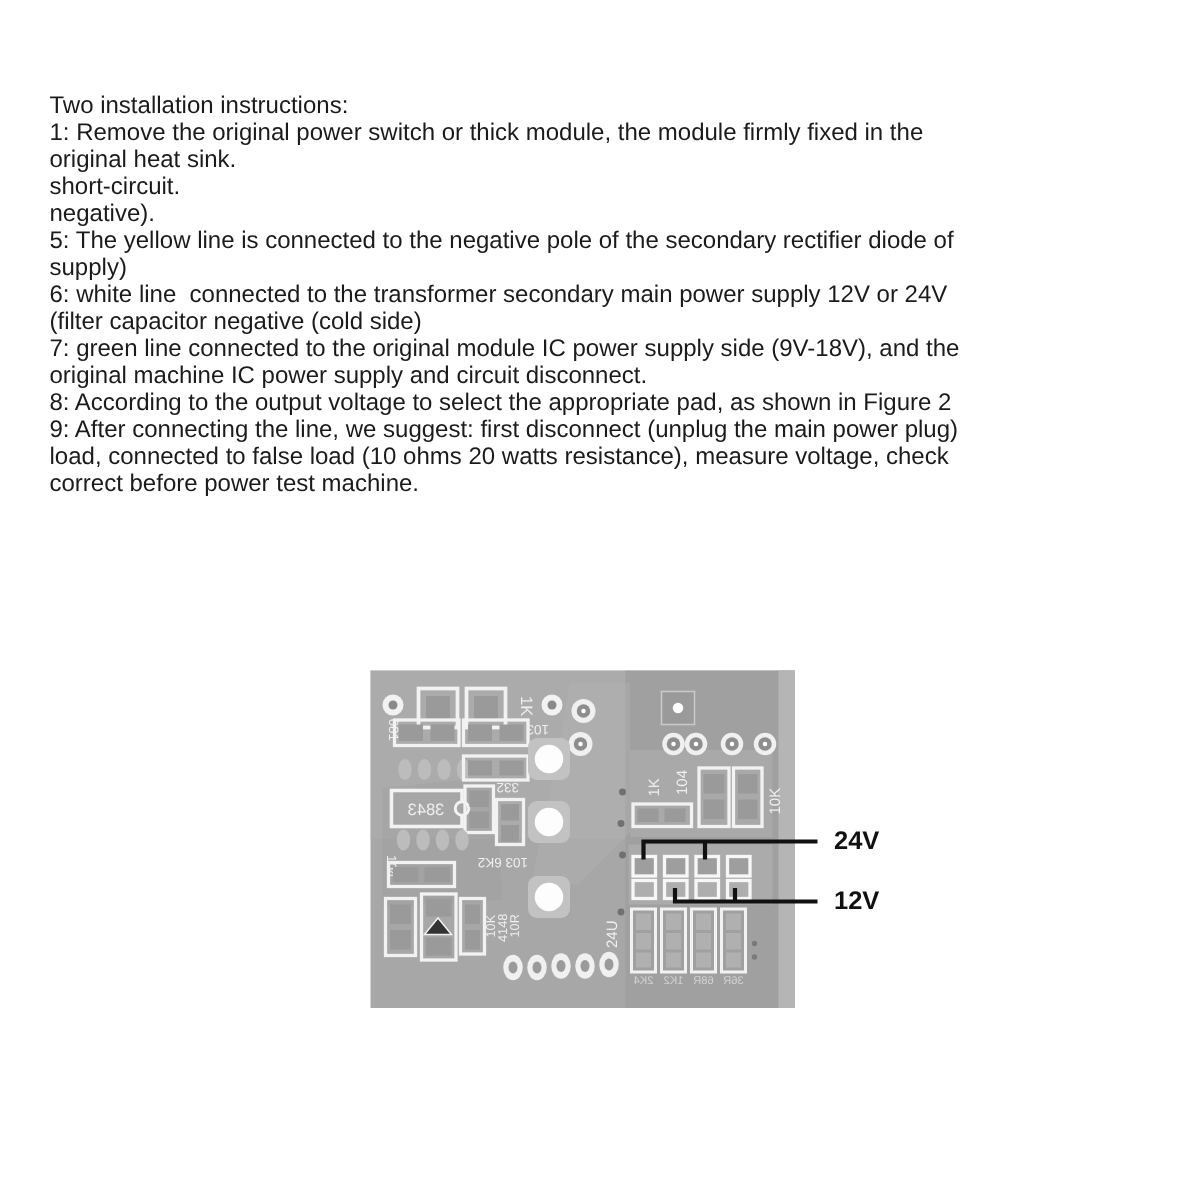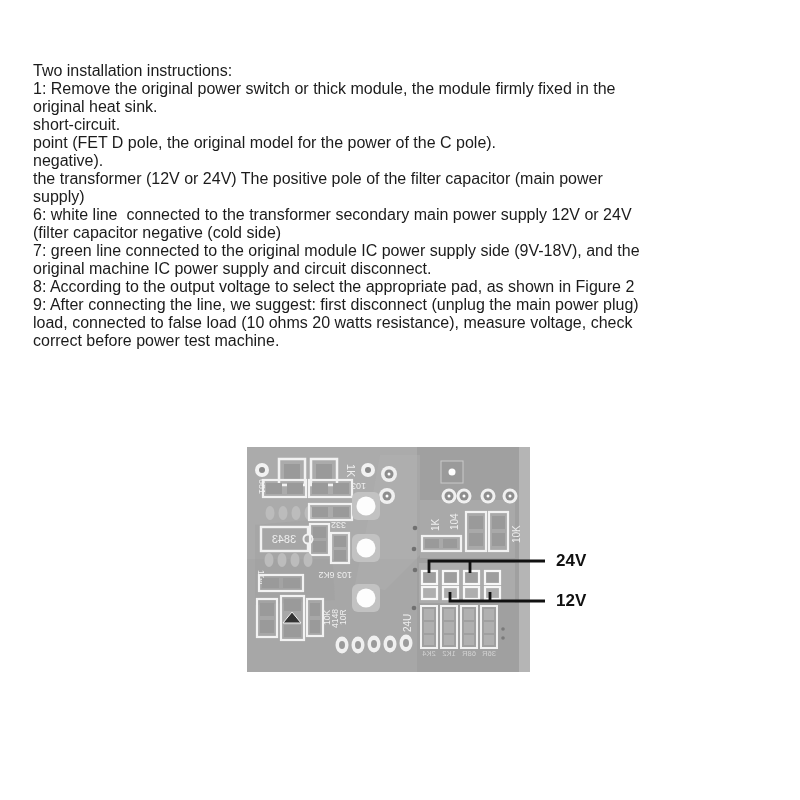--- a/index.html
+++ b/index.html
@@ -16,23 +16,22 @@
   .callout-label{fill:#111111;font-weight:bold;font-size:17px;}
 </style>
 </head>
 <body>
 
 <div class="instructions">
   <div class="line">Two installation instructions:</div>
   <div class="line">1: Remove the original power switch or thick module, the module firmly fixed in the</div>
   <div class="line">original heat sink.</div>
   <div class="line">short-circuit.</div>
-  <div class="line">point (FET D pole, the original model for the power of the C pole).</div>
   <div class="line">negative).</div>
-  <div class="line">the transformer (12V or 24V) The positive pole of the filter capacitor (main power</div>
+  <div class="line">5: The yellow line is connected to the negative pole of the secondary rectifier diode of</div>
   <div class="line">supply)</div>
   <div class="line">6: white line  connected to the transformer secondary main power supply 12V or 24V</div>
   <div class="line">(filter capacitor negative (cold side)</div>
   <div class="line">7: green line connected to the original module IC power supply side (9V-18V), and the</div>
   <div class="line">original machine IC power supply and circuit disconnect.</div>
   <div class="line">8: According to the output voltage to select the appropriate pad, as shown in Figure 2</div>
   <div class="line">9: After connecting the line, we suggest: first disconnect (unplug the main power plug)</div>
   <div class="line">load, connected to false load (10 ohms 20 watts resistance), measure voltage, check</div>
   <div class="line">correct before power test machine.</div>
 </div>

